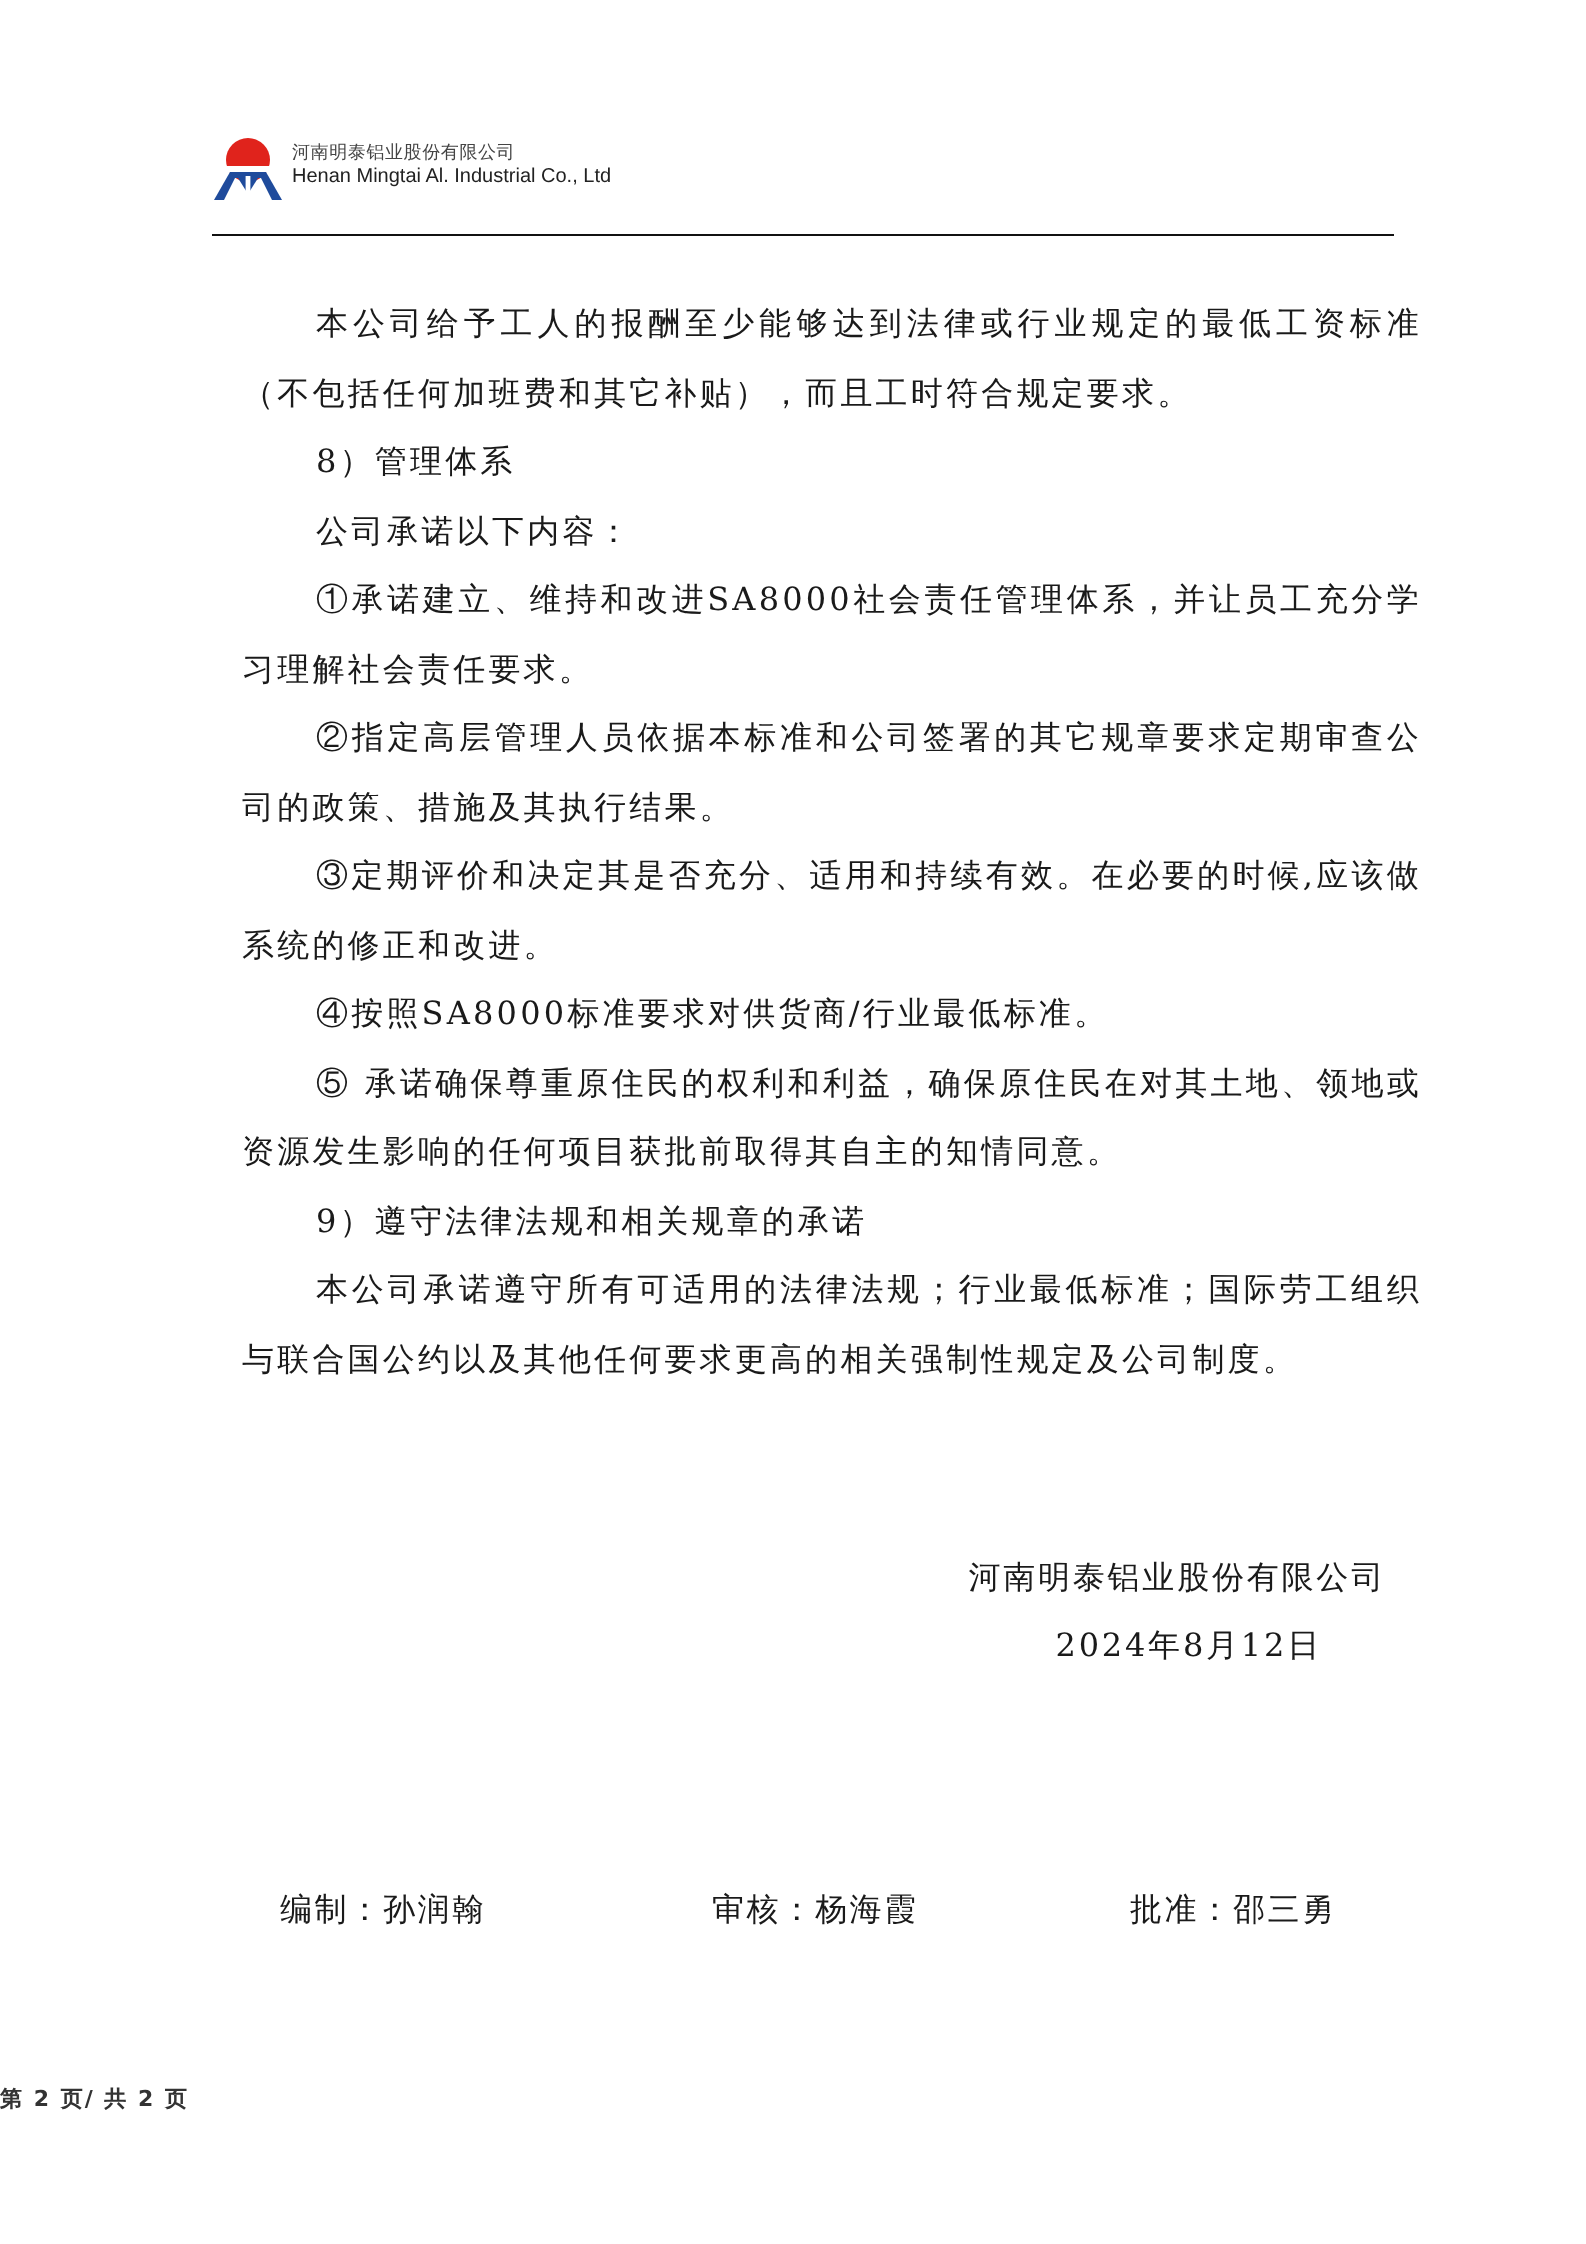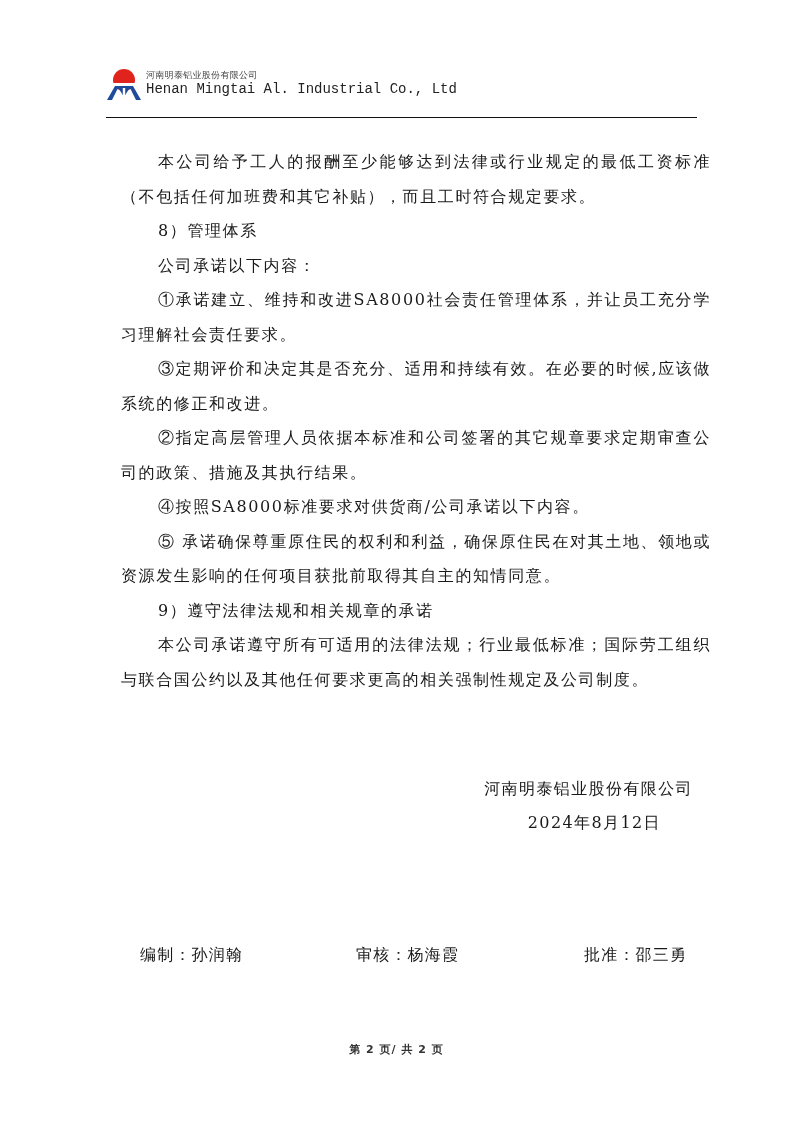--- a/index.html
+++ b/index.html
@@ -34,22 +34,22 @@
       justify-content: center;
       line-height: 1.25;
     }
     .company-cn {
       font-family: "DejaVu Sans", "Liberation Sans", sans-serif;
       font-size: 9px;
       color: #444;
       letter-spacing: 0.3px;
     }
     .company-en {
-      font-family: Liberation Mono, monospace;
-      font-size: 14px;
+      font-family: Liberation Sans, sans-serif;
+      font-size: 10px;
       color: #222;
     }
     .header-rule {
       position: absolute;
       left: 106px;
       top: 117px;
       width: 591px;
       height: 0;
       border-top: 1.5px solid #111;
     }
@@ -87,27 +87,27 @@
       font-size: 16px;
       letter-spacing: 1.2px;
     }
     .sig {
       position: absolute;
       top: 0;
       white-space: nowrap;
     }
     .sig.s1 { left: 16px; }
     .sig.s2 { left: 232px; }
-    .sig.s3 { left: 460px; }
+    .sig.s3 { left: 441px; }
     .footer {
       position: absolute;
       left: 0;
       top: 1042px;
       width: 793px;
-      text-align: center;
+      text-align: left;
       font-family: "DejaVu Sans", "Liberation Sans", sans-serif;
       font-size: 11px;
       font-weight: bold;
       color: #333;
       letter-spacing: 1px;
     }
   </style>
 </head>
 <body>
 
@@ -127,23 +127,23 @@
   </div>
 </div>
 
 <div class="header-rule"></div>
 
 <div class="body-text">
   <p>本公司给予工人的报酬至少能够达到法律或行业规定的最低工资标准（不包括任何加班费和其它补贴），而且工时符合规定要求。</p>
   <p>8）管理体系</p>
   <p>公司承诺以下内容：</p>
   <p>①承诺建立、维持和改进SA8000社会责任管理体系，并让员工充分学习理解社会责任要求。</p>
+  <p>②指定高层管理人员依据本标准和公司签署的其它规章要求定期审查公司的政策、措施及其执行结果。</p>
   <p>③定期评价和决定其是否充分、适用和持续有效。在必要的时候,应该做系统的修正和改进。</p>
-  <p>②指定高层管理人员依据本标准和公司签署的其它规章要求定期审查公司的政策、措施及其执行结果。</p>
-  <p>④按照SA8000标准要求对供货商/公司承诺以下内容。</p>
+  <p>④按照SA8000标准要求对供货商/行业最低标准。</p>
   <p>⑤ 承诺确保尊重原住民的权利和利益，确保原住民在对其土地、领地或资源发生影响的任何项目获批前取得其自主的知情同意。</p>
   <p>9）遵守法律法规和相关规章的承诺</p>
   <p>本公司承诺遵守所有可适用的法律法规；行业最低标准；国际劳工组织与联合国公约以及其他任何要求更高的相关强制性规定及公司制度。</p>
 </div>
 
 <div class="signoff">
   <div>河南明泰铝业股份有限公司</div>
   <div class="date">2024年8月12日</div>
 </div>
 

